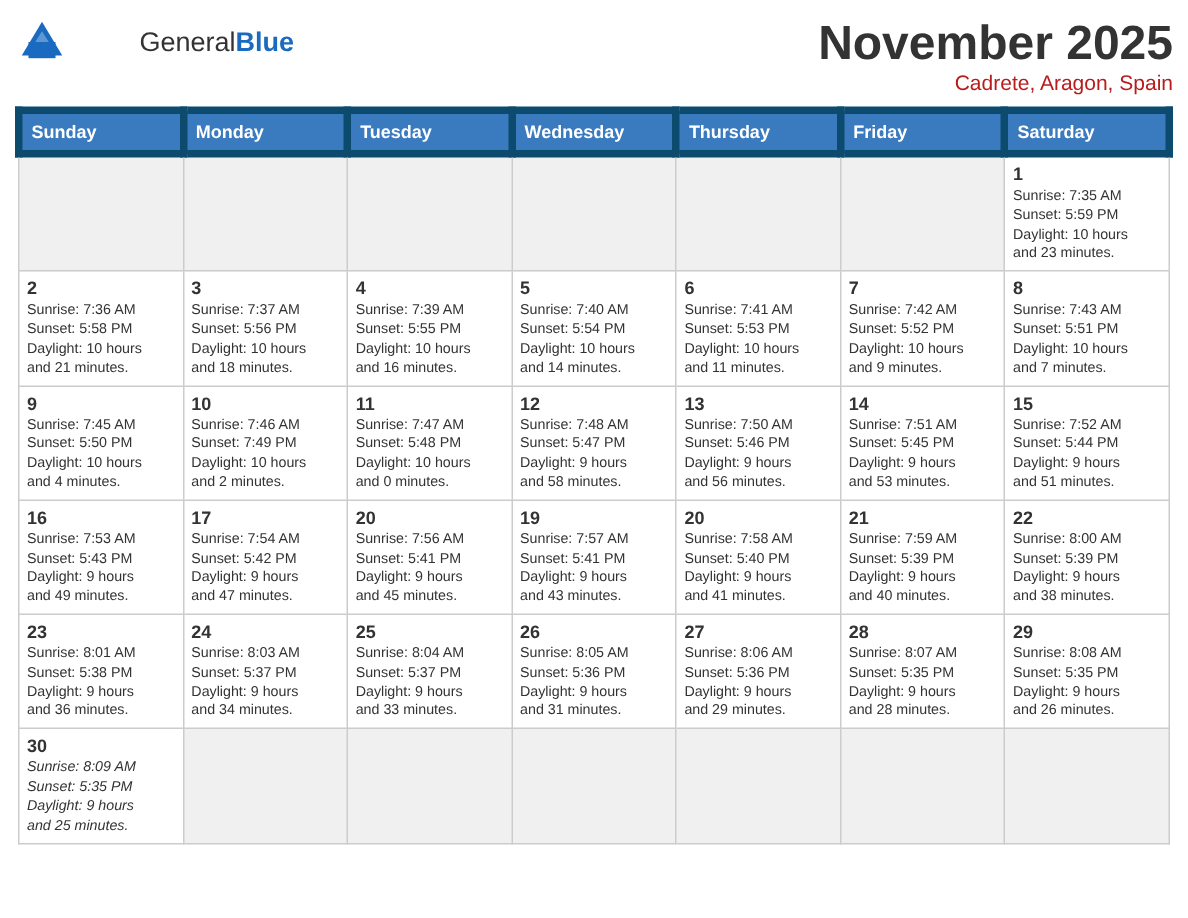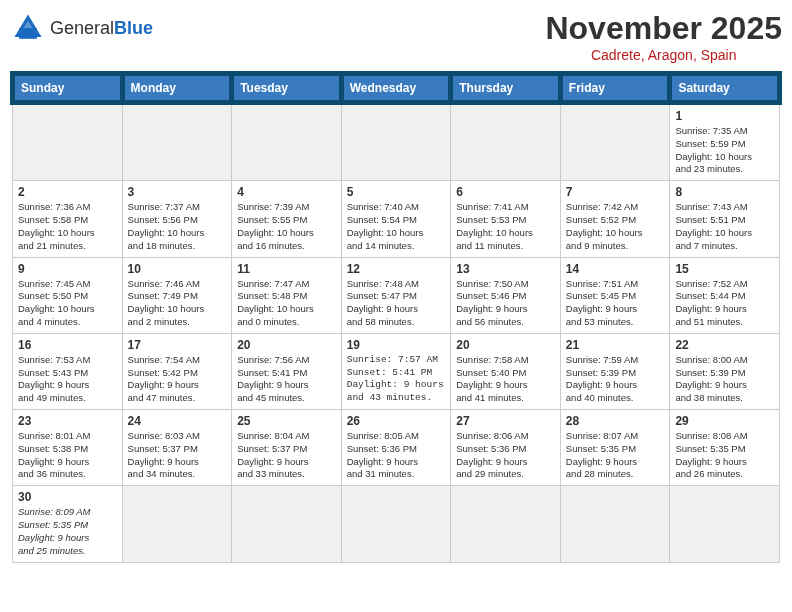--- a/index.html
+++ b/index.html
@@ -25,21 +25,21 @@
     .logo {
       display: flex;
       align-items: center;
       gap: 4px;
     }
     .logo-icon {
       width: 36px;
       height: 36px;
     }
     .title-area {
-      text-align: center;
+      text-align: right;
     }
     .month-title {
       font-size: 32px;
       font-weight: bold;
       color: #333;
     }
     .location {
       font-size: 14px;
       color: #b91c1c;
     }
@@ -89,21 +89,21 @@
 
 <div class="page">
   <div class="header">
     <div class="logo">
       <svg class="logo-icon" viewBox="0 0 40 40">
         <polygon points="20,5 35,30 5,30" fill="#1a6bbf"></polygon>
         <polygon points="20,12 30,28 10,28" fill="#fff" opacity="0.3"></polygon>
         <rect x="10" y="20" width="20" height="12" fill="#1a6bbf"></rect>
       </svg>
       <div>
-        <div style="font-size:18px;color:#333;">General<span style="color:#1a6bbf;font-weight:bold;">Blue</span></div>
+        <div style="font-size:18px;color:#333;margin-left:43px;">General<span style="color:#1a6bbf;font-weight:bold;">Blue</span></div>
       </div>
     </div>
     <div class="title-area">
       <div class="month-title">November 2025</div>
       <div class="location">Cadrete, Aragon, Spain</div>
     </div>
   </div>
 
   <table class="calendar">
     <thead>
@@ -252,21 +252,21 @@
           </td>
           <td>
             <div class="day-number">20</div>
             <div class="day-info" style="white-space: pre-line;">Sunrise: 7:56 AM
 Sunset: 5:41 PM
 Daylight: 9 hours
 and 45 minutes.</div>
           </td>
           <td>
             <div class="day-number">19</div>
-            <div class="day-info" style="white-space: pre-line; font-family: Liberation Mono, monospace;">Sunrise: 7:57 AM
+            <div class="day-info" style="white-space: pre-line;">Sunrise: 7:57 AM
 Sunset: 5:41 PM
 Daylight: 9 hours
 and 43 minutes.</div>
           </td>
           <td>
             <div class="day-number">20</div>
             <div class="day-info" style="white-space: pre-line;">Sunrise: 7:58 AM
 Sunset: 5:40 PM
 Daylight: 9 hours
 and 41 minutes.</div>

